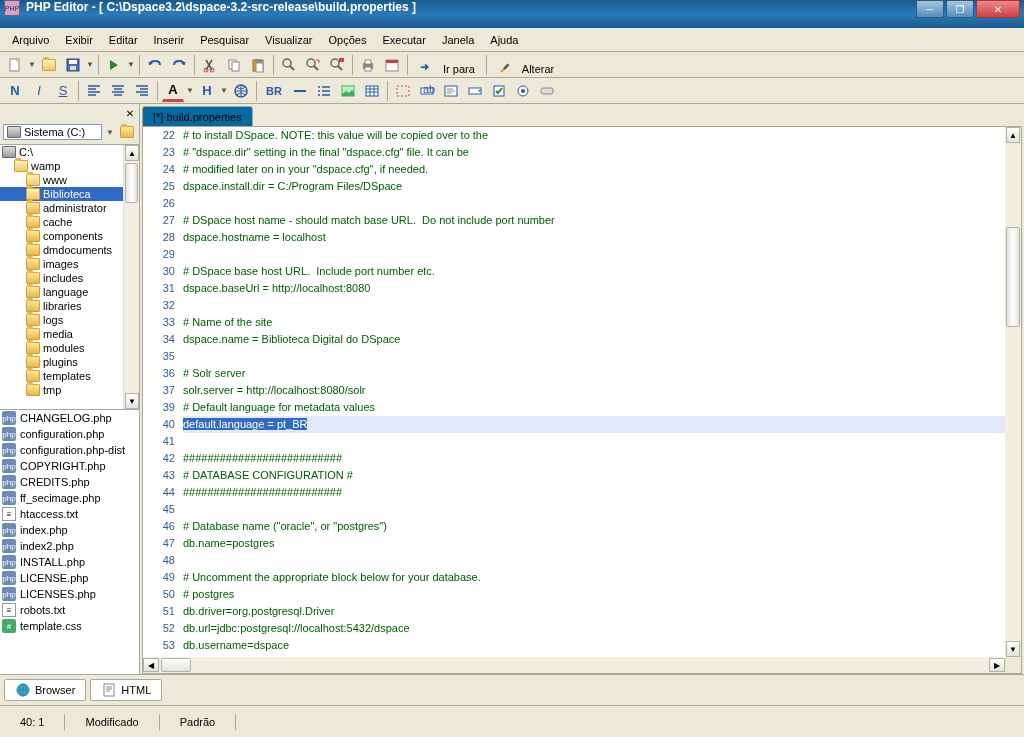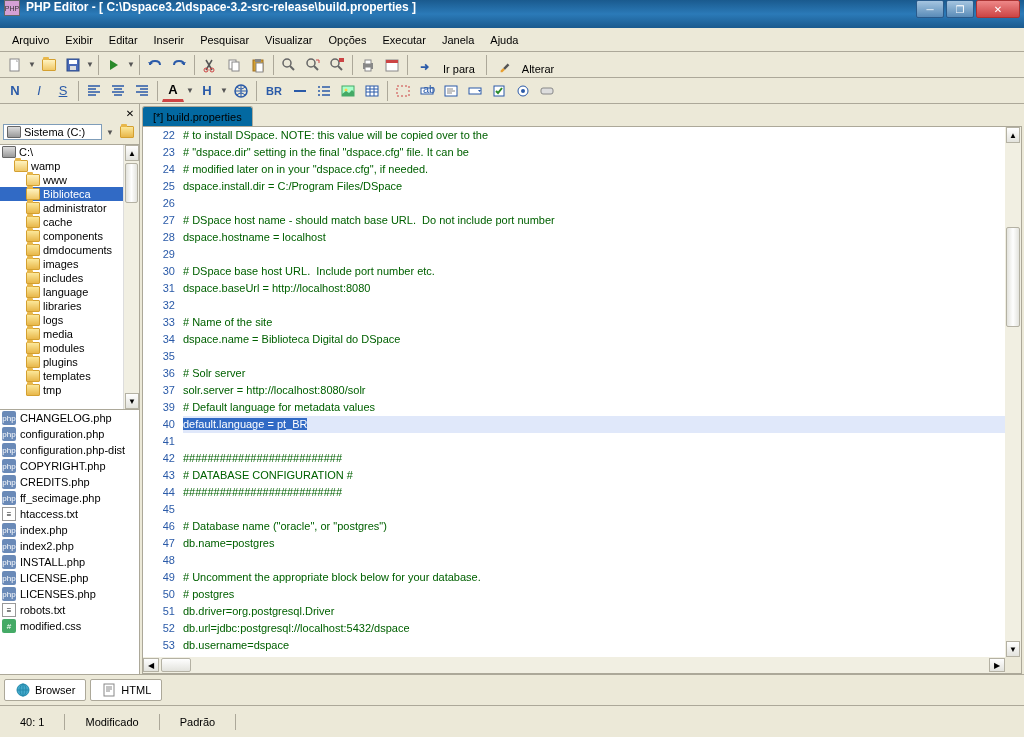--- a/index.html
+++ b/index.html
@@ -459,21 +459,21 @@
         <div class="file-item">
           <span class="file-icon php-icon">php</span>
           <span>LICENSES.php</span>
         </div>
         <div class="file-item">
           <span class="file-icon txt-icon">≡</span>
           <span>robots.txt</span>
         </div>
         <div class="file-item">
           <span class="file-icon css-icon">#</span>
-          <span>modified.css</span>
+          <span>template.css</span>
         </div>
       </div>
   </div>
 
   <div class="editor-area">
     <div class="tab-bar">
       <div class="tab">[*] build.properties</div>
     </div>
     <div class="code-wrap">
       <div class="code-area" id="code-area">

